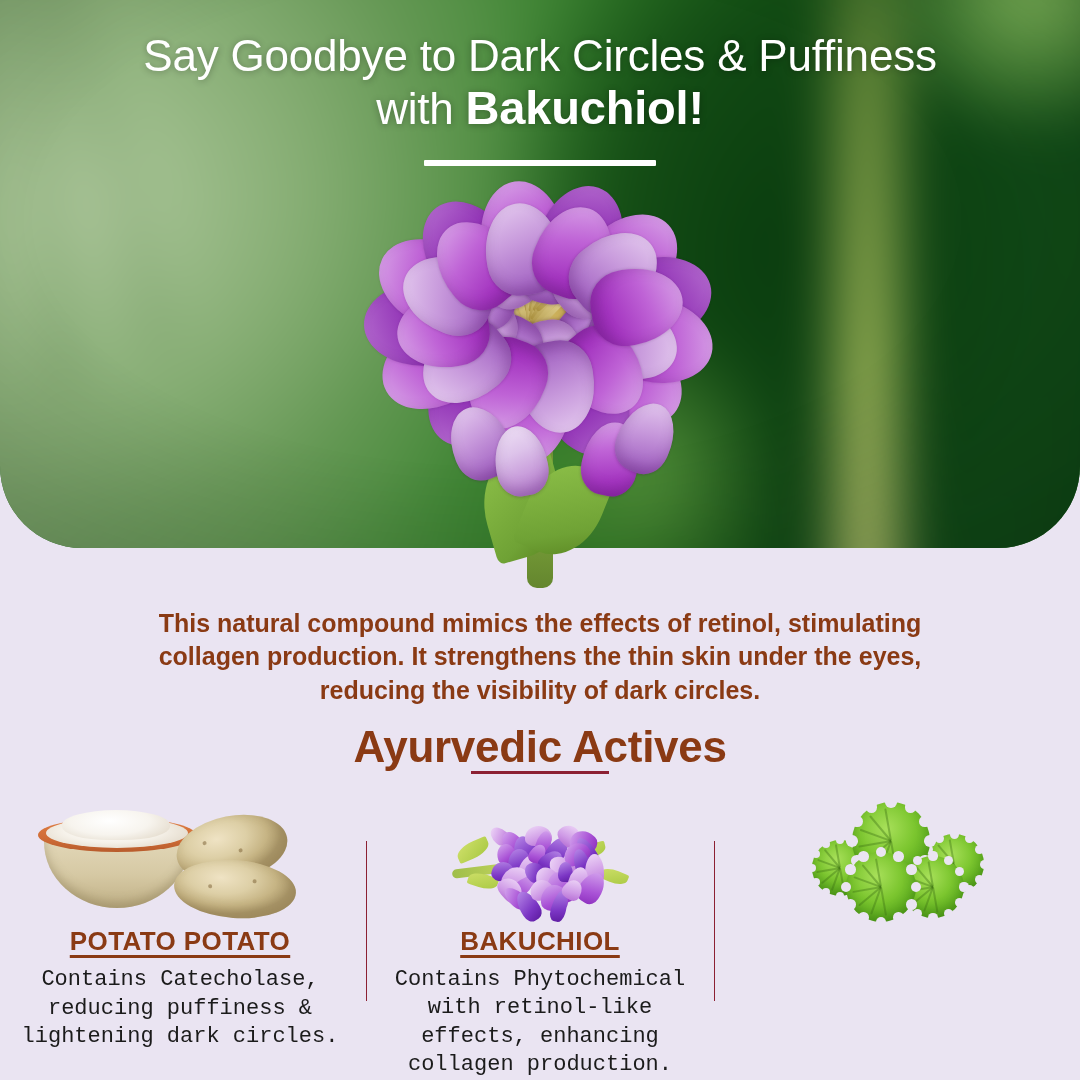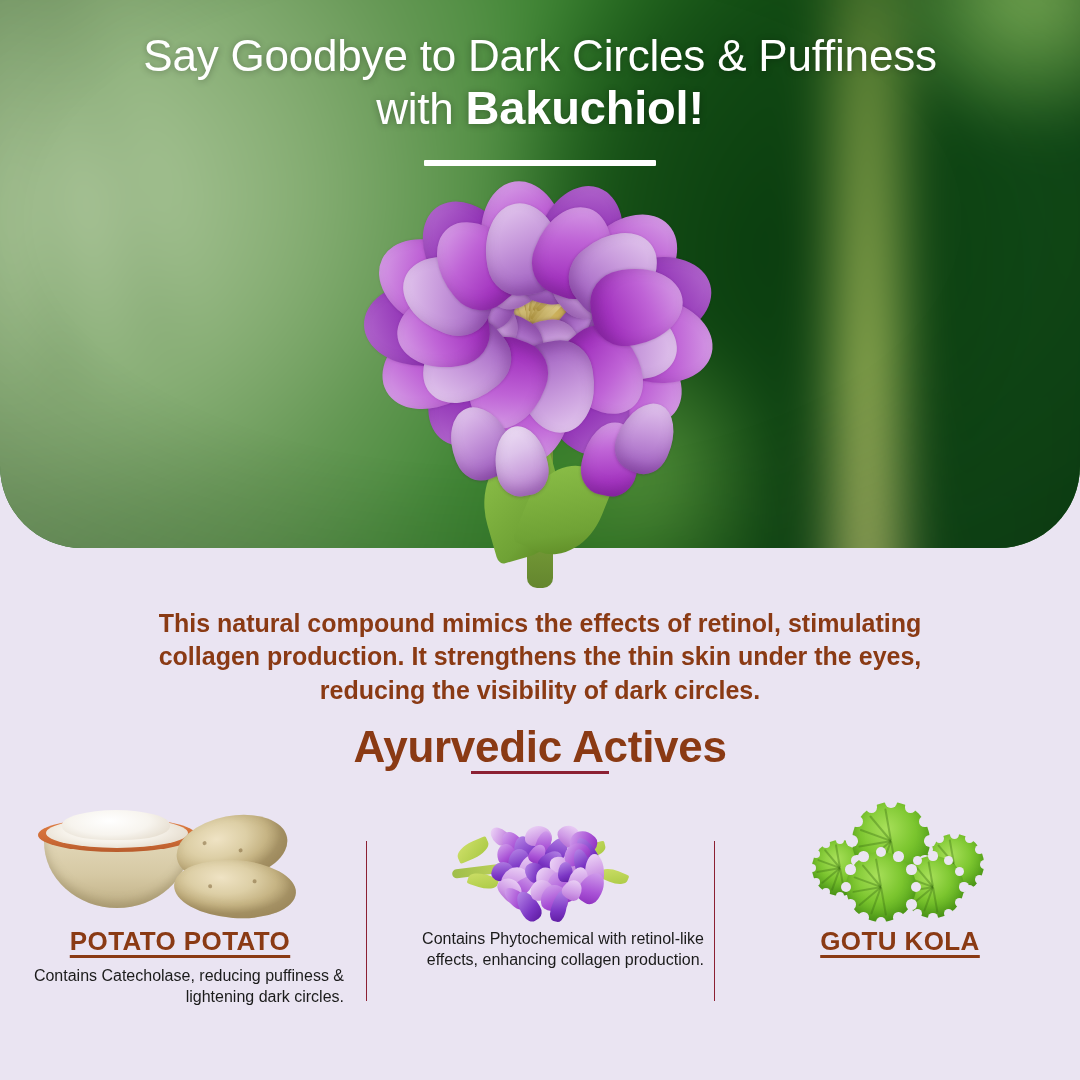--- a/index.html
+++ b/index.html
@@ -158,22 +158,22 @@
   .divider.d2 { left:714px; }
 
   .art { position:relative; width:100%; height:124px; }
 
   .name {
     margin-top:6px; color:#8A3A14; font-size:26px; font-weight:700;
     letter-spacing:.4px; text-decoration:underline; text-underline-offset:5px;
     text-decoration-thickness:2.5px;
   }
   .desc {
-    margin-top:9px; color:#1b1b1b; font-size:16px; line-height:1.30;
-    text-align:right; font-weight:400;
+    margin-top:9px; color:#1b1b1b; font-size:22px; line-height:1.30;
+    text-align:center; font-weight:400;font-family:Liberation Mono, monospace;
   }
 
   
   .bowl {
     position:absolute; left:28px; top:32px; width:146px; height:80px;
     border-radius:0 0 52% 52% / 0 0 86% 86%;
     background:linear-gradient(180deg,#e6dcbf 0%,#d6c9a4 58%,#c0b086 100%);
     box-shadow:inset 0 -6px 10px rgba(120,105,70,.35);
   }
   .bowl-rim {
@@ -390,20 +390,21 @@
             <div class="bkp bkp-b" style="left: 130px; top: 68px; width: 23px; height: 32px; transform: rotate(32deg);"></div>
             <div class="bkp bkp-a" style="left: 47px; top: 76px; width: 27px; height: 20px; transform: rotate(48deg);"></div>
             <div class="bkp bkp-b" style="left: 58px; top: 81px; width: 15px; height: 26px; transform: rotate(-48deg);"></div>
             <div class="bkp bkp-c" style="left: 69px; top: 86px; width: 19px; height: 32px; transform: rotate(-32deg);"></div>
             <div class="bkp bkp-a" style="left: 80px; top: 76px; width: 23px; height: 20px; transform: rotate(-16deg);"></div>
             <div class="bkp bkp-b" style="left: 91px; top: 81px; width: 27px; height: 26px; transform: rotate(0deg);"></div>
             <div class="bkp bkp-c" style="left: 102px; top: 86px; width: 15px; height: 32px; transform: rotate(16deg);"></div>
             <div class="bkp bkp-a" style="left: 113px; top: 76px; width: 19px; height: 20px; transform: rotate(32deg);"></div>
           </div>
       </div>
+      <div class="name">BAKUCHIOL</div>
       <div class="desc">Contains Phytochemical with retinol-like effects, enhancing collagen production.</div>
     </div>
 
     <div class="col">
       <div class="art">
         <div class="gk" id="gk-art">
             <div class="gk-leaf" style="left: 46px; top: 2px; width: 78px; height: 78px; z-index: 3;">
               <span class="gk-notch" style="width: 11.7px; height: 11.7px; left: 72.15px; top: 33.15px;"></span>
               <span class="gk-notch" style="width: 11.7px; height: 11.7px; left: 66.925px; top: 52.65px;"></span>
               <span class="gk-notch" style="width: 11.7px; height: 11.7px; left: 52.65px; top: 66.925px;"></span>
@@ -503,16 +504,15 @@
               <span style="position: absolute; left: 30px; top: 31px; width: 2px; height: 26.04px; background: rgba(58, 110, 18, 0.38); transform-origin: center top; transform: rotate(-10deg); border-radius: 2px;"></span>
               <span style="position: absolute; left: 30px; top: 31px; width: 2px; height: 26.04px; background: rgba(58, 110, 18, 0.38); transform-origin: center top; transform: rotate(20deg); border-radius: 2px;"></span>
               <span style="position: absolute; left: 30px; top: 31px; width: 2px; height: 26.04px; background: rgba(58, 110, 18, 0.38); transform-origin: center top; transform: rotate(50deg); border-radius: 2px;"></span>
               <span style="position: absolute; left: 30px; top: 31px; width: 2px; height: 26.04px; background: rgba(58, 110, 18, 0.38); transform-origin: center top; transform: rotate(80deg); border-radius: 2px;"></span>
               <span style="position: absolute; left: 30px; top: 31px; width: 2px; height: 26.04px; background: rgba(58, 110, 18, 0.38); transform-origin: center top; transform: rotate(110deg); border-radius: 2px;"></span>
               <span style="position: absolute; left: 30px; top: 31px; width: 2px; height: 26.04px; background: rgba(58, 110, 18, 0.38); transform-origin: center top; transform: rotate(140deg); border-radius: 2px;"></span>
               <span style="position: absolute; left: 30px; top: 31px; width: 2px; height: 26.04px; background: rgba(58, 110, 18, 0.38); transform-origin: center top; transform: rotate(170deg); border-radius: 2px;"></span>
             </div>
           </div>
       </div>
-      <div class="name">GOTU KOLA</div>
     </div>
   </div>
 </div>
 
 </body></html>

